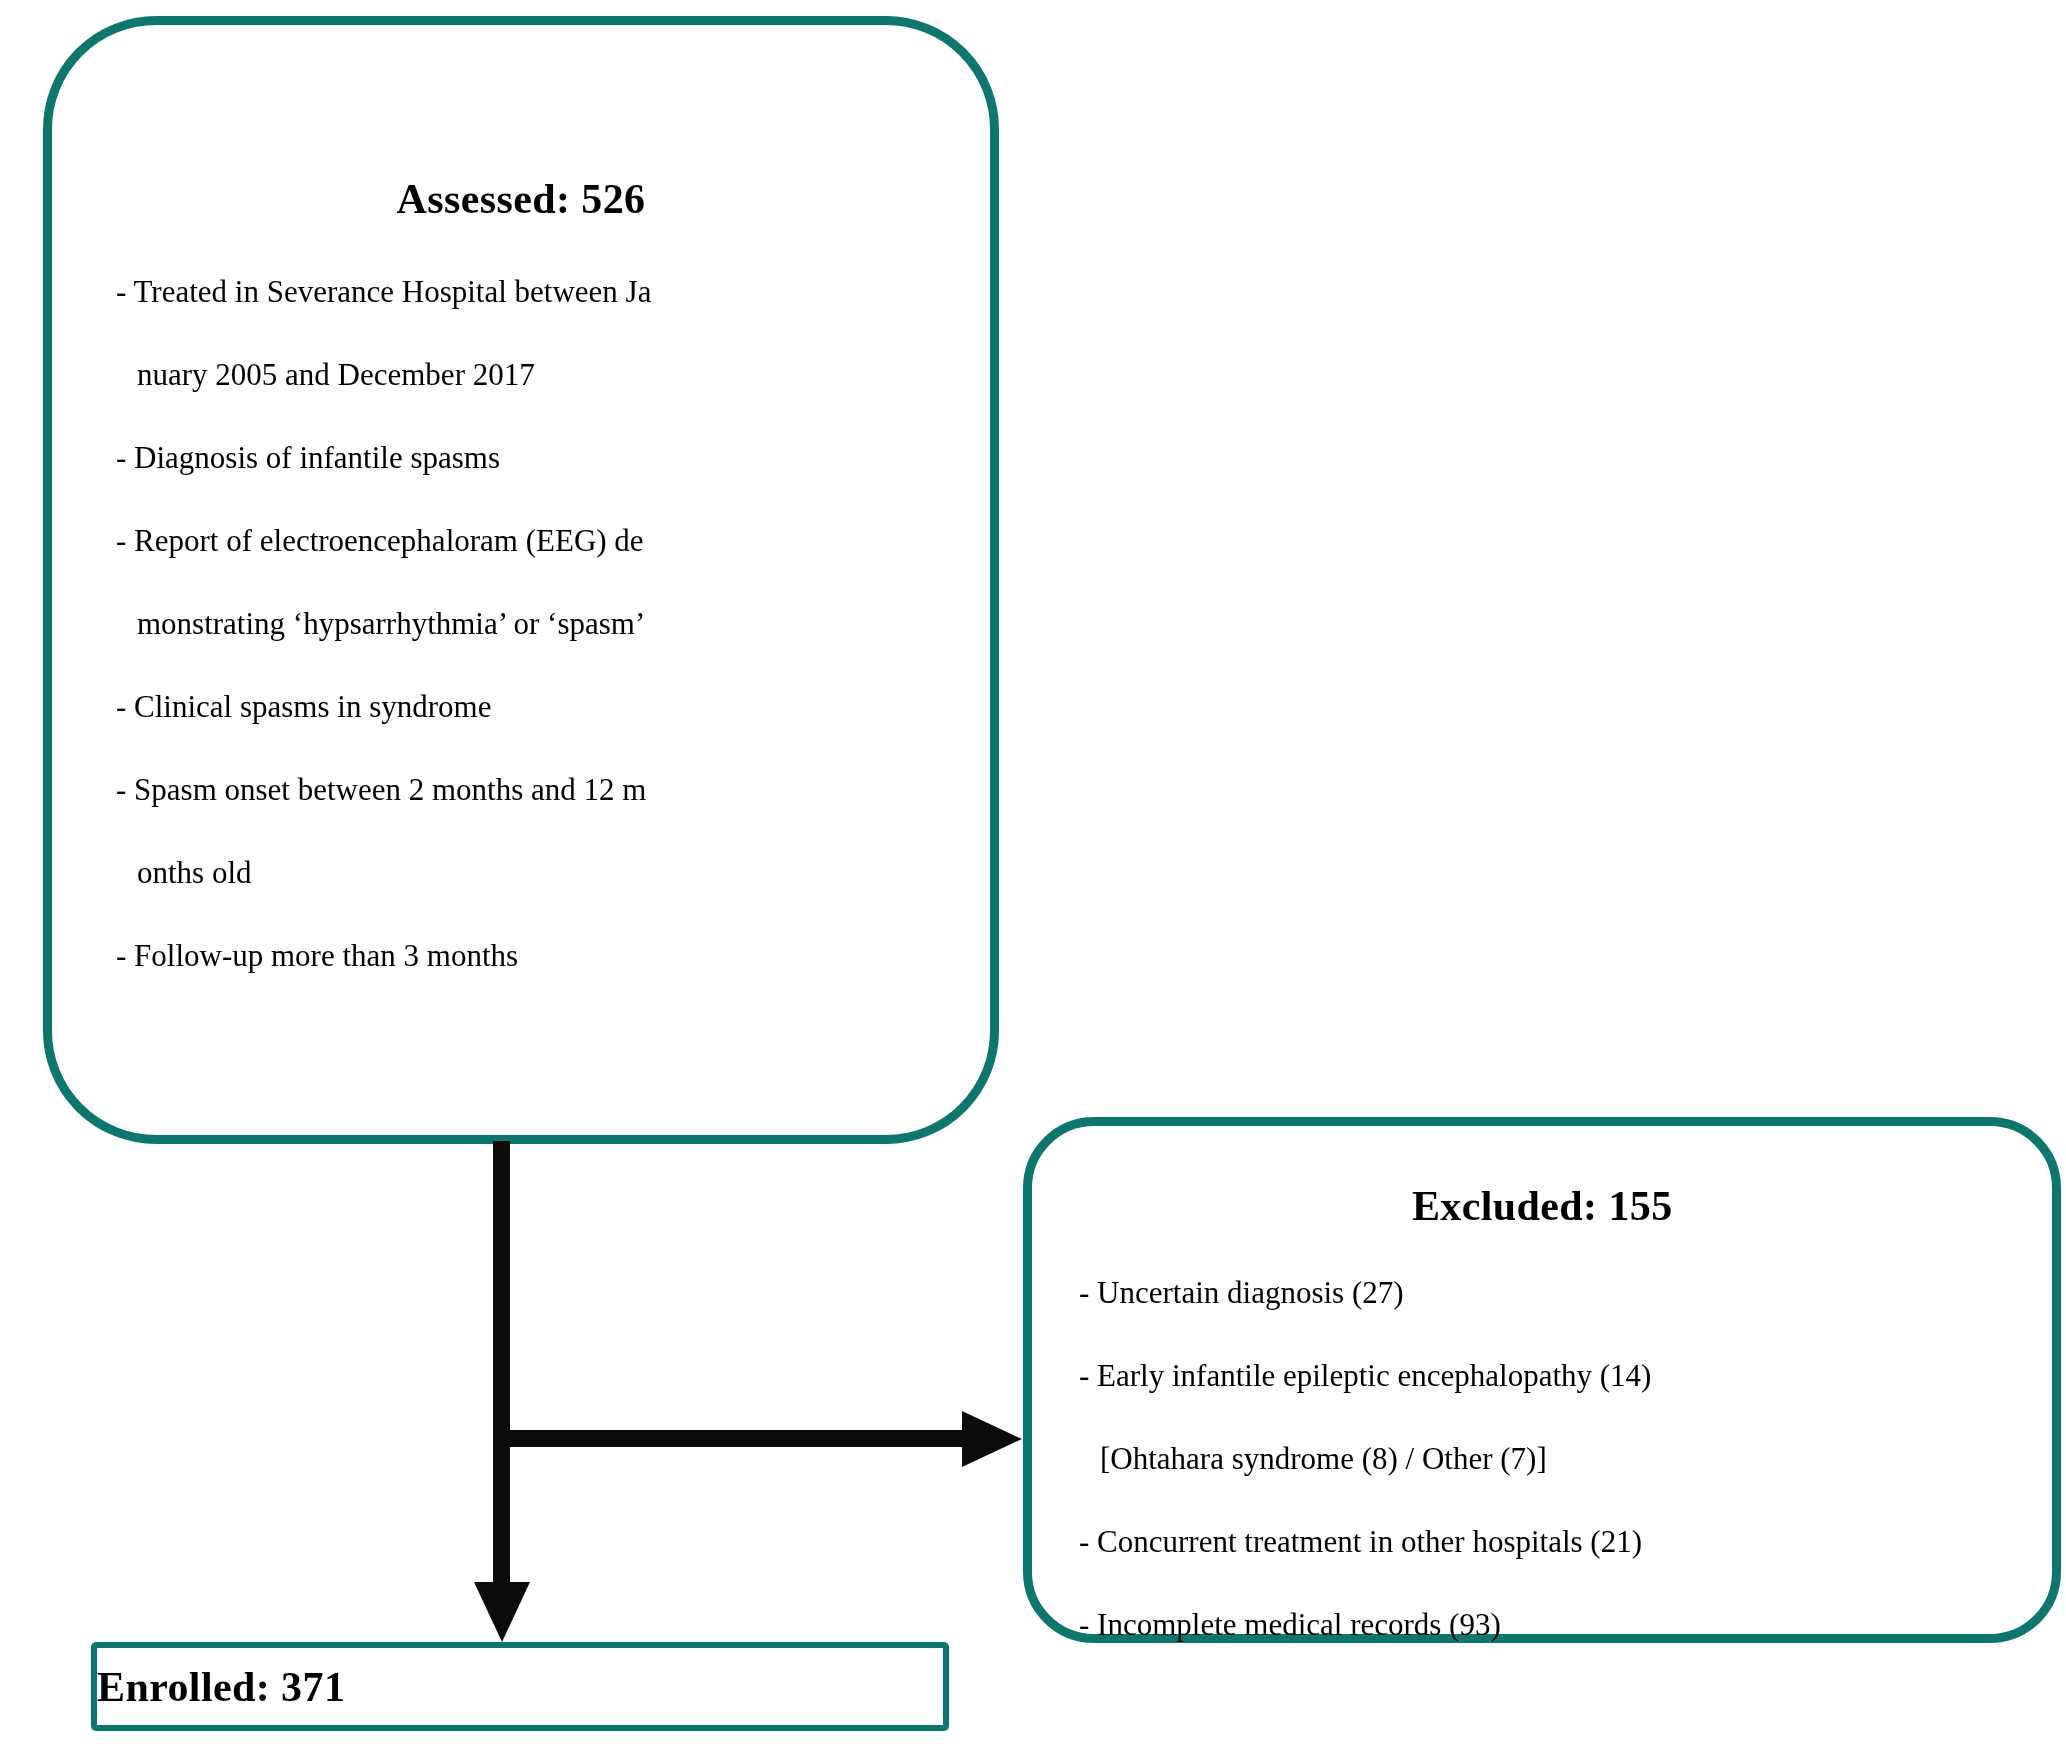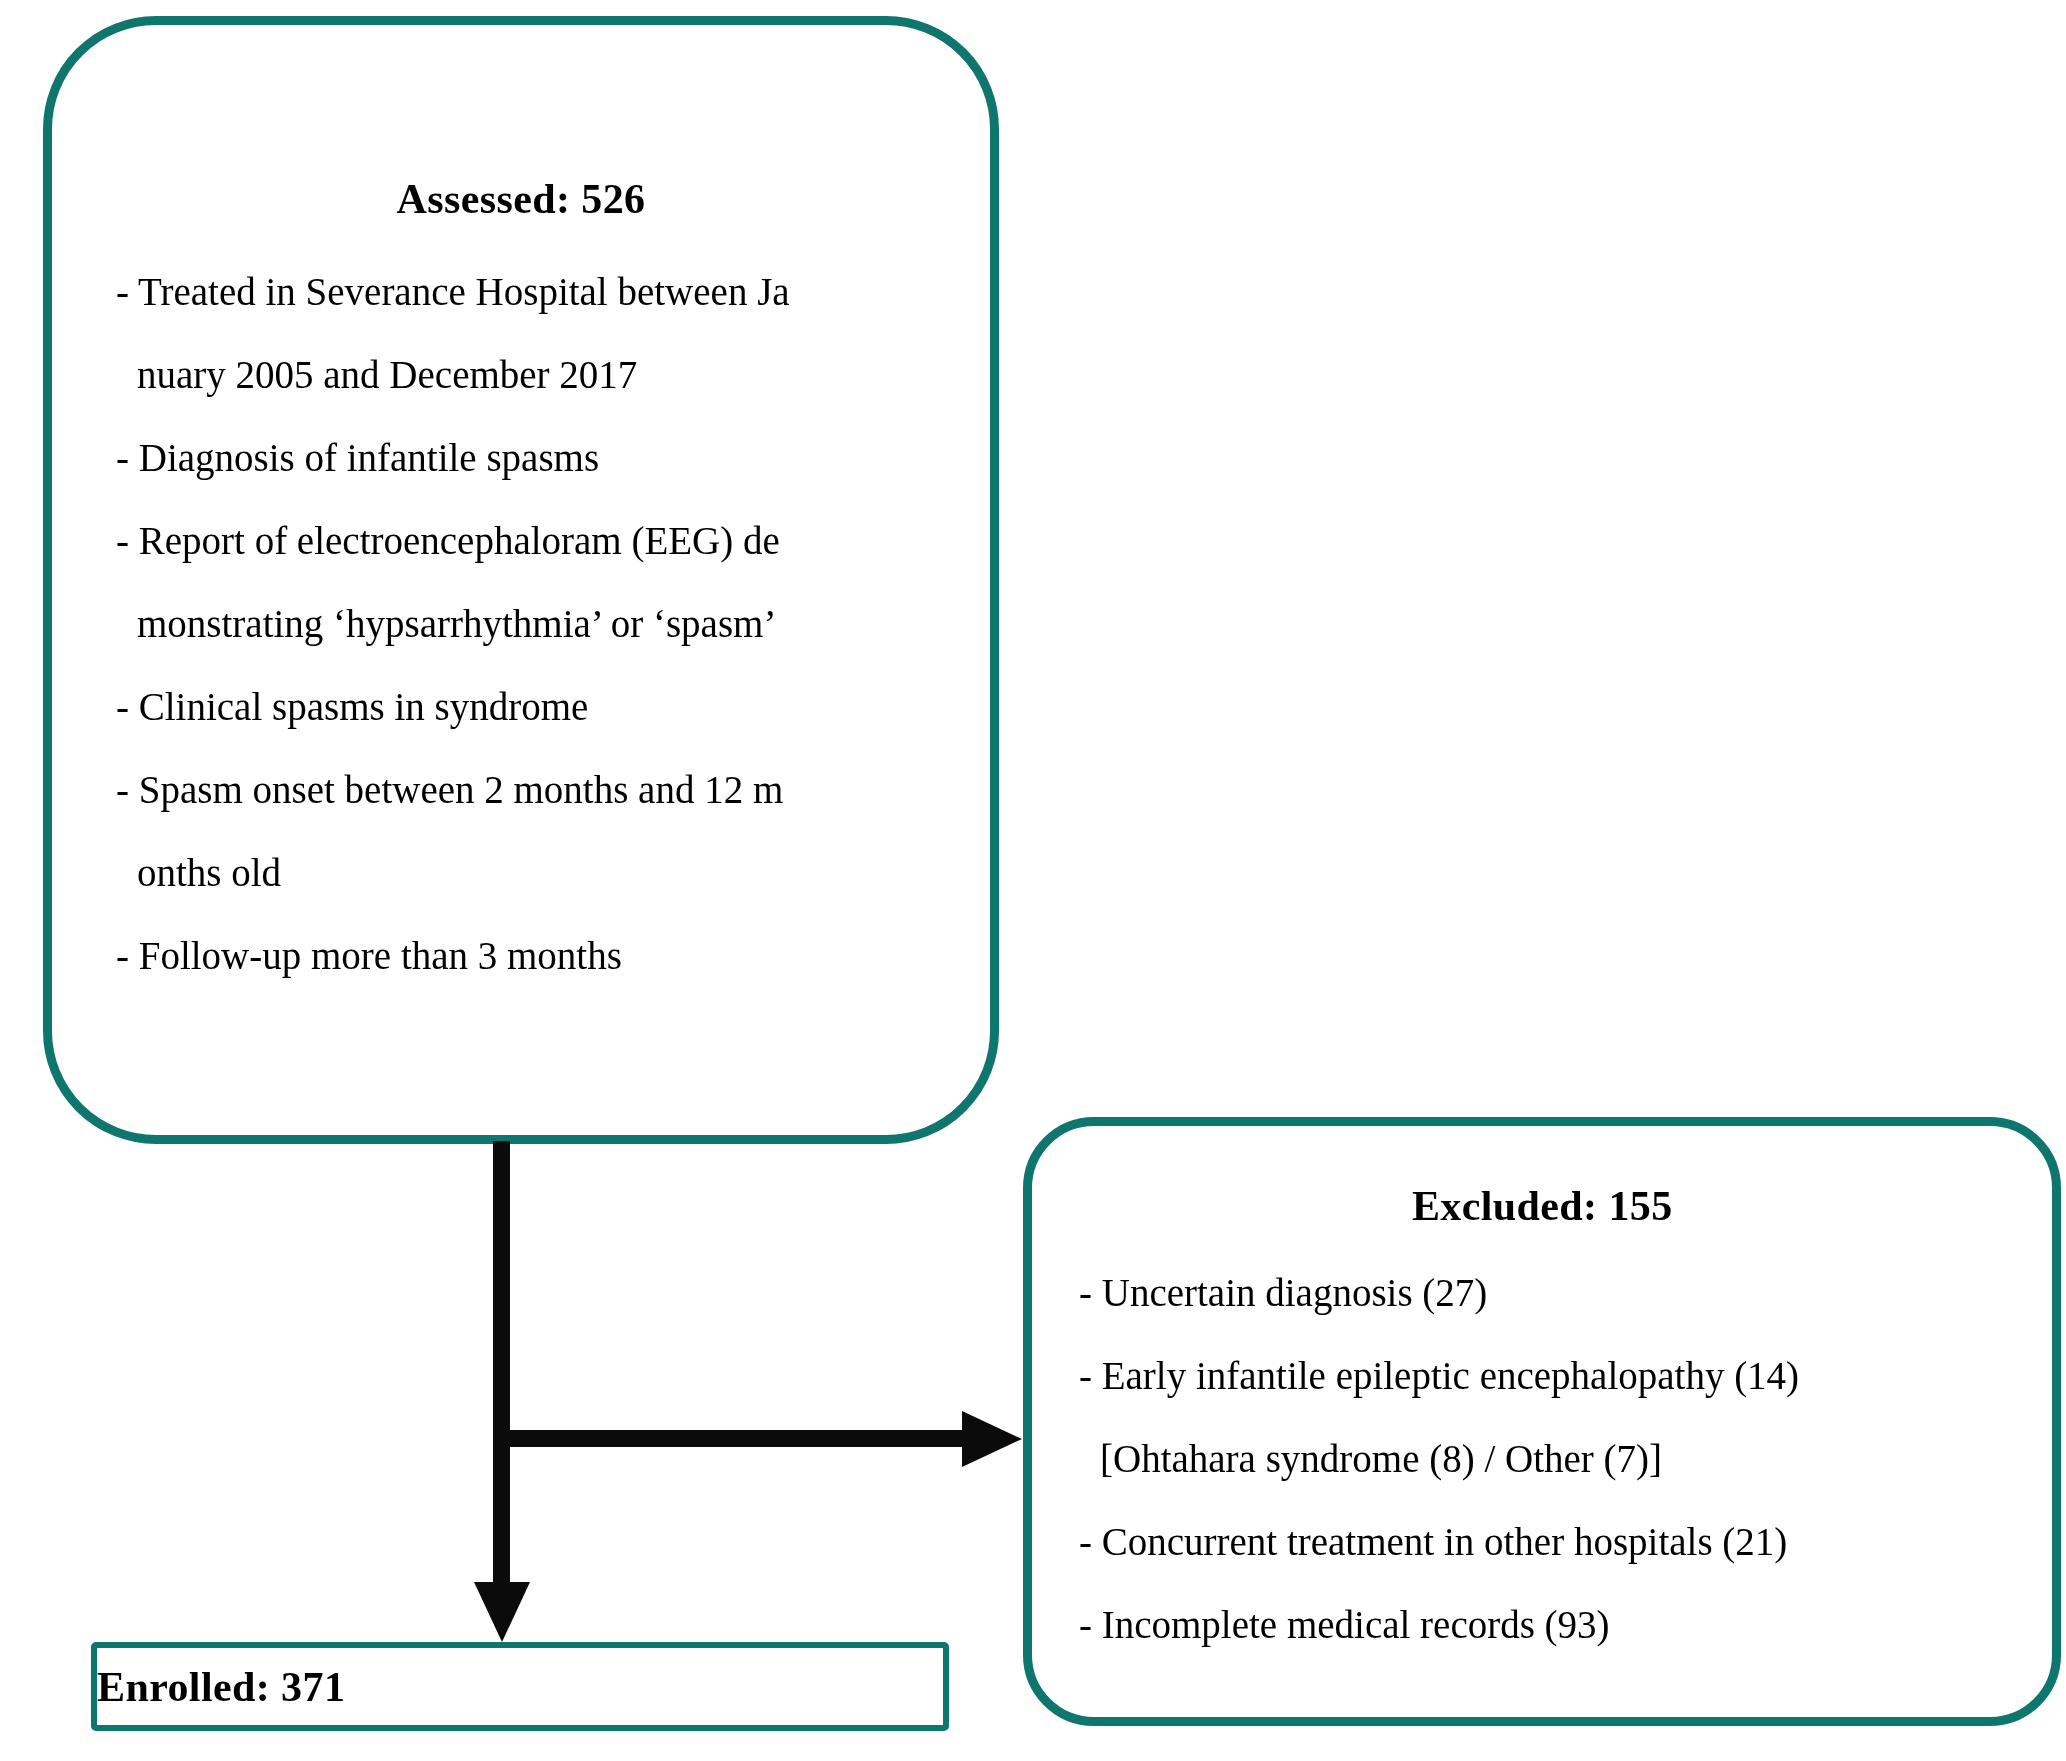--- a/index.html
+++ b/index.html
@@ -27,21 +27,21 @@
     top: 16px;
     width: 956px;
     height: 1128px;
     border-radius: 113px;
     padding: 150px 38px 0 64px;
   }
   .excluded-box {
     left: 1023px;
     top: 1117px;
     width: 1038px;
-    height: 609px;
+    height: 526px;
     border-radius: 71px;
     padding: 56px 30px 0 47px;
   }
   .enrolled-box {
     left: 91px;
     top: 1642px;
     width: 858px;
     height: 89px;
     border-radius: 5px;
     border-width: 6.8px;
@@ -51,21 +51,21 @@
   }
   .box-title {
     font-weight: bold;
     font-size: 42px;
     text-align: center;
     letter-spacing: 0.4px;
   }
   .assessed-box .box-title { margin-bottom: 27px; margin-left: -26px; }
   .excluded-box .box-title { margin-bottom: 21px; margin-left: -16.5px; }
   .lines {
-    font-size: 39px;
+    font-size: 31px;
     line-height: 83px;
     white-space: nowrap;
     font-family: Liberation Serif, serif;
   }
   .excluded-box .lines { line-height: 83px; }
   .line { white-space: nowrap; }
   .line.indent { padding-left: 21px; }
   .enrolled-box .box-title { margin: 0; }
 
   

